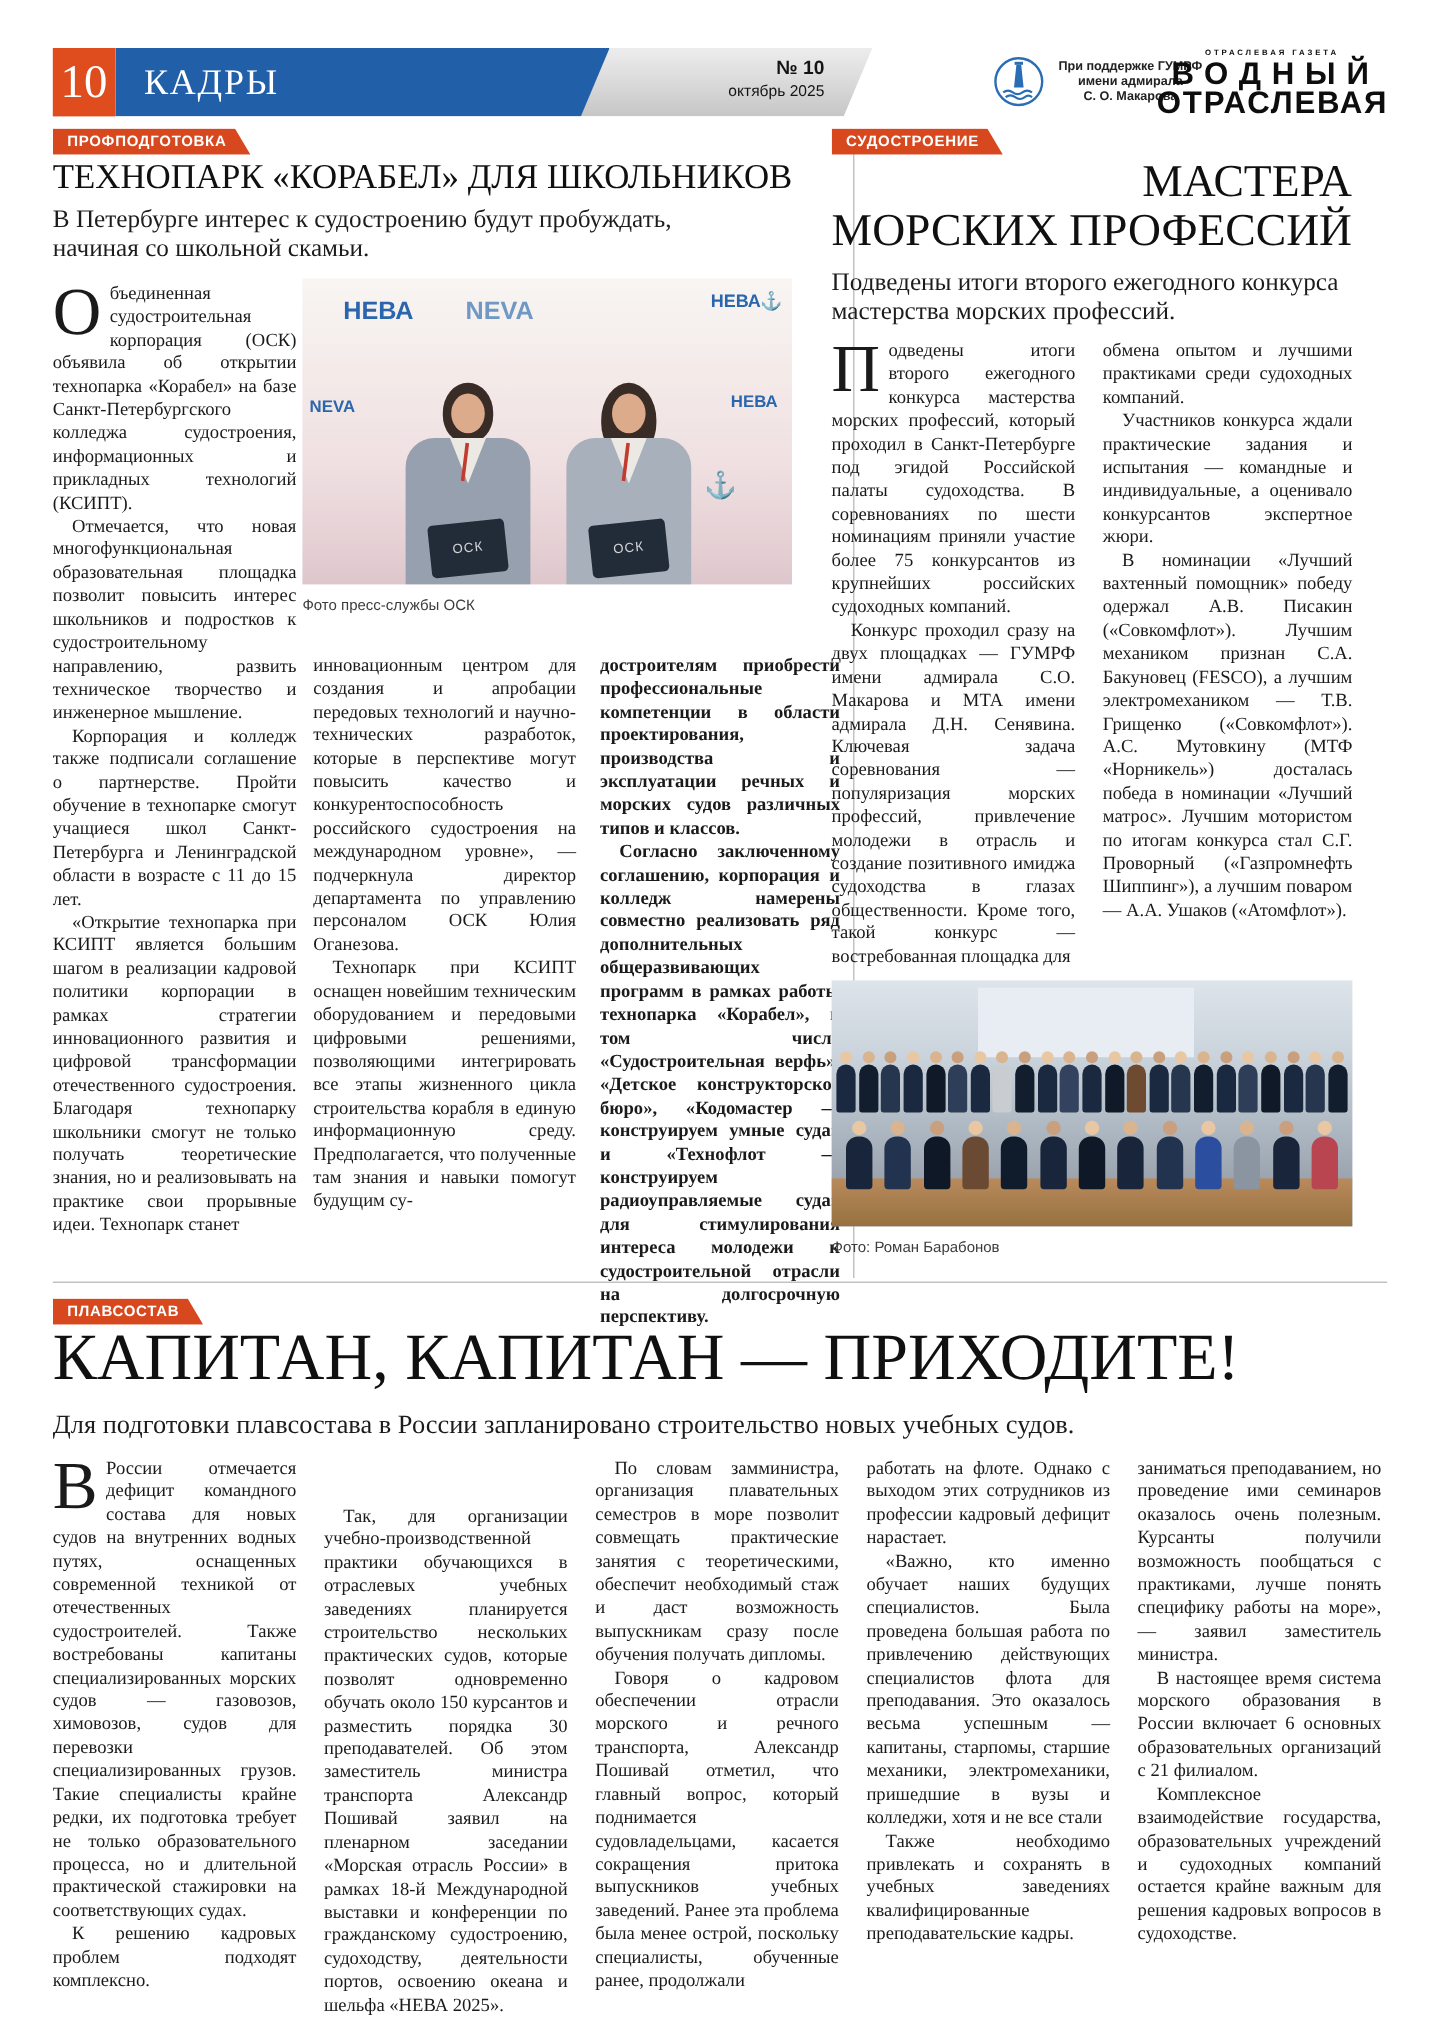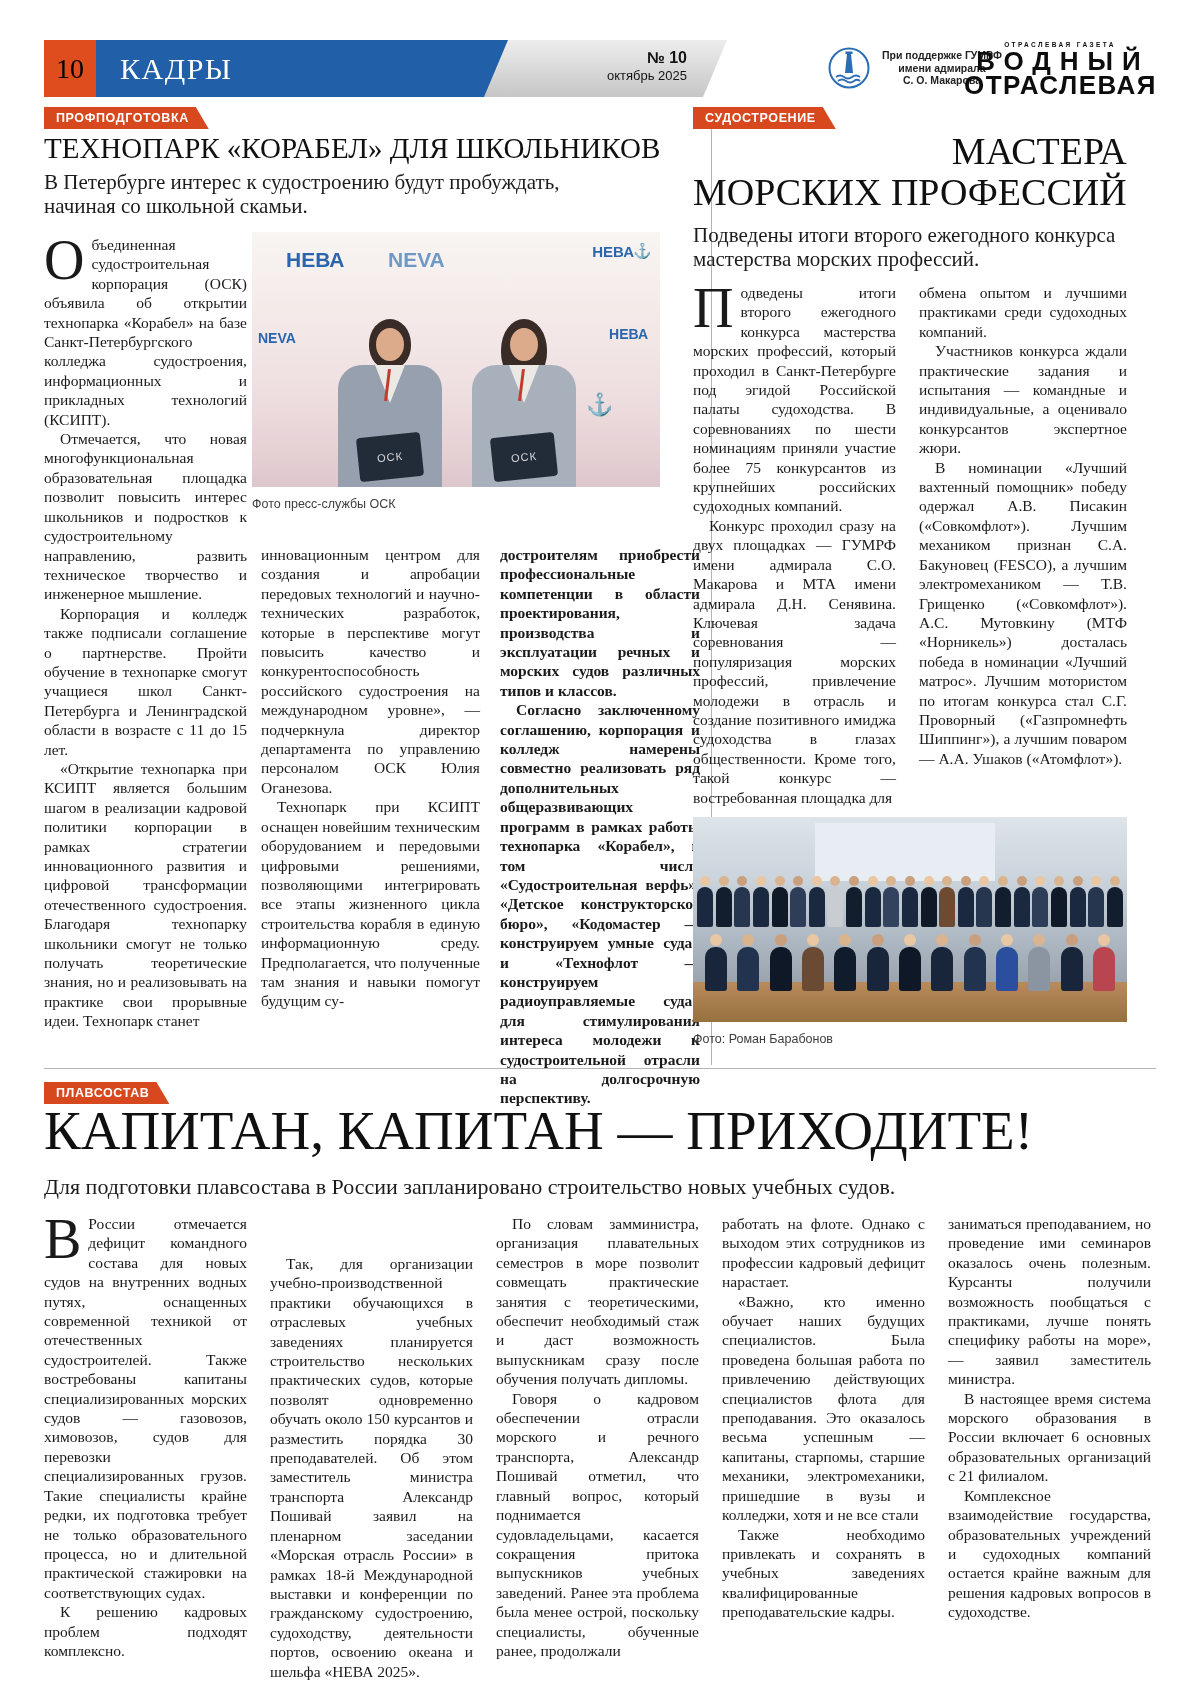--- a/index.html
+++ b/index.html
@@ -11,21 +11,21 @@
 
   
   .hdr { position:absolute; left:44px; top:40px; width:1112px; height:57px; }
   .hdr-gray { position:absolute; left:52px; top:0; width:631px; height:57px;
     background:linear-gradient(180deg,#ededed 0%,#d8d8d8 55%,#c6c6c6 100%);
     clip-path:polygon(0 0,100% 0,calc(100% - 24px) 100%,0 100%); }
   .hdr-blue { position:absolute; left:52px; top:0; width:412px; height:57px; background:#2160a8;
     clip-path:polygon(0 0,100% 0,calc(100% - 24px) 100%,0 100%);
     display:flex; align-items:center; padding-left:24px; box-sizing:border-box; }
   .hdr-num { position:absolute; left:0; top:0; width:52px; height:57px; background:#df4d1e;
-    color:#000000; display:flex; align-items:center; justify-content:center; font-size:28px; }
+    color:#ffffff; display:flex; align-items:center; justify-content:center; font-size:39px; }
   .hdr-section { color:#fff; font-size:30px; letter-spacing:1.5px; }
   .hdr-issue { position:absolute; left:443px; top:9px; width:200px; text-align:right;
     font-family:"Liberation Sans",sans-serif; color:#141414; }
   .issue-no { font-size:16px; font-weight:bold; line-height:18px; }
   .issue-date { font-size:13px; line-height:17px; }
   .support { position:absolute; left:784px; top:7px; display:flex; align-items:center; gap:8px; }
   .logo-circle { width:42px; height:42px; flex:0 0 42px; }
   .support-text { width:128px; text-align:center; font-family:"Liberation Sans",sans-serif;
     font-size:10.5px; font-weight:bold; line-height:12.5px; color:#222; }
   .masthead { position:absolute; right:0; top:1px; width:192px; text-align:center;

